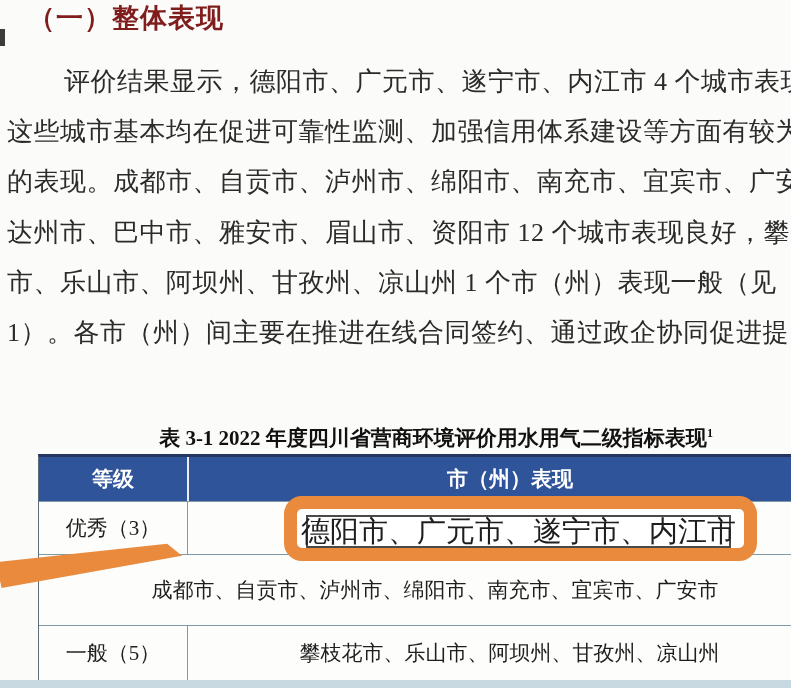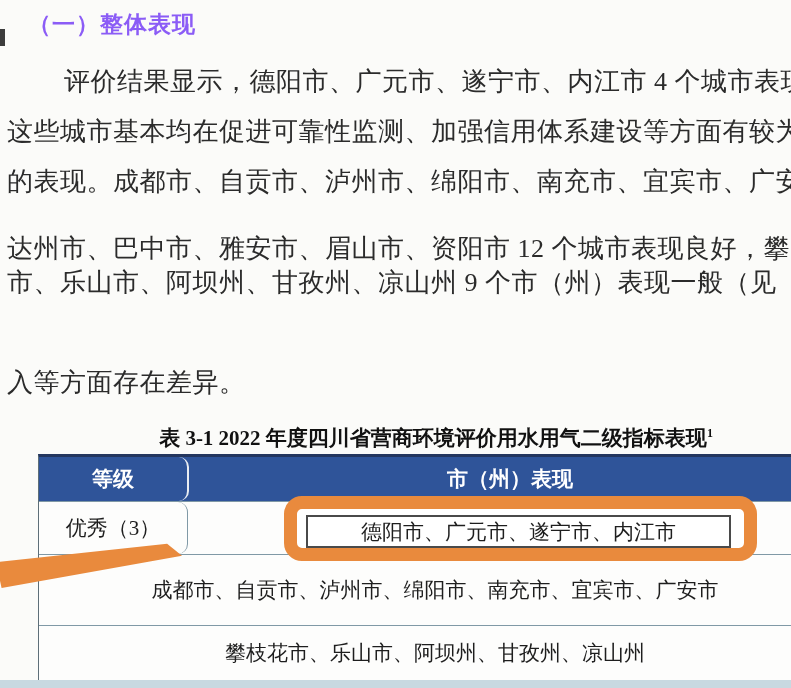--- a/index.html
+++ b/index.html
@@ -5,23 +5,23 @@
   html,body{margin:0;padding:0;}
   body{
     width:791px;height:688px;overflow:hidden;position:relative;
     background:#fbfbf9;
     font-family:"Liberation Serif","DejaVu Serif",serif;
   }
   .page{position:absolute;left:0;top:0;width:830px;height:688px;}
 
   
   .heading{
-    position:absolute;left:28px;top:6px;height:36px;line-height:36px;
+    position:absolute;left:28px;top:0;height:36px;line-height:36px;
     font-family:"Liberation Sans","DejaVu Sans",sans-serif;
-    font-weight:bold;font-size:23px;color:#8b5cf6;letter-spacing:1px;
+    font-weight:bold;font-size:27px;color:#7f1d1d;letter-spacing:1px;
     white-space:nowrap;
   }
 
   
   .pline{
     position:absolute;height:40px;line-height:40px;white-space:nowrap;
     font-size:26px;color:#2b2b2b;letter-spacing:0.5px;
   }
 
   
@@ -38,39 +38,39 @@
     border-left:1.5px solid #5d6e78;
     border-bottom:2px solid #4a5a62;
     background:#fdfdfc;
   }
   .thead{
     display:flex;height:44px;background:#2f5499;color:#fff;
     font-weight:bold;font-size:21px;
   }
   .thead .c1{width:148px;border-right:2px solid #e9edf2;}
   .thead .c2{flex:1;}
-  .cell{display:flex;align-items:center;justify-content:center;border-radius:10px;}
+  .cell{display:flex;align-items:center;justify-content:center;}
   .trow{display:flex;border-top:1.5px solid #8099a6;font-size:21px;color:#1e1e1e;}
   .trow .c1{width:148px;border-right:1.5px solid #8099a6;}
   .trow .c2{flex:1;flex-direction:column;}
   .r1{height:52px;}
   .r2{height:70px;}
   .r3{height:54px;}
   .r2 .c2 div{line-height:33px;white-space:nowrap;}
 
   
   .hl-box{
     position:absolute;left:284px;top:496px;width:473px;height:65px;
     border:13px solid #e98a3d;border-radius:18px;background:#fff;
     box-sizing:border-box;z-index:5;
   }
   .hl-inner{
     position:absolute;left:9px;top:6px;width:421px;height:29px;
     border:2px solid #4a4a4a;display:flex;align-items:center;justify-content:center;
-    font-size:21px;color:#1e1e1e;white-space:nowrap;
+    font-size:29px;color:#1e1e1e;white-space:nowrap;
   }
 
   
   .swoosh{
     position:absolute;left:-4px;top:540px;width:186px;height:48px;z-index:6;
     background:#e98a3d;
     clip-path:polygon(0% 46%, 92% 8%, 100% 33%, 3% 100%);
   }
 
   
@@ -82,41 +82,42 @@
 
 <div class="page">
 
   <div class="edge-mark"></div>
 
   <div class="heading">（一）整体表现</div>
 
   <div class="pline" style="left:64px;top:62px;">评价结果显示，德阳市、广元市、遂宁市、内江市 4 个城市表现优</div>
   <div class="pline" style="left:7px;top:112px;">这些城市基本均在促进可靠性监测、加强信用体系建设等方面有较为</div>
   <div class="pline" style="left:7px;top:162px;">的表现。成都市、自贡市、泸州市、绵阳市、南充市、宜宾市、广安</div>
-  <div class="pline" style="left:7px;top:229px;">达州市、巴中市、雅安市、眉山市、资阳市 12 个城市表现良好，攀</div>
-  <div class="pline" style="left:7px;top:263px;">市、乐山市、阿坝州、甘孜州、凉山州 9 个市（州）表现一般（见</div>
-  <div class="pline" style="left:7px;top:363px;">入等方面存在差异。</div>
+  <div class="pline" style="left:7px;top:213px;">达州市、巴中市、雅安市、眉山市、资阳市 12 个城市表现良好，攀</div>
+  <div class="pline" style="left:7px;top:263px;">市、乐山市、阿坝州、甘孜州、凉山州 1 个市（州）表现一般（见</div>
+  <div class="pline" style="left:7px;top:313px;">1）。各市（州）间主要在推进在线合同签约、通过政企协同促进提</div>
 
   <div class="tbl-title"><span>表 3-1  2022 年度四川省营商环境评价用水用气二级指标表现</span><sup>1</sup></div>
 
   <div class="tbl">
     <div class="thead">
       <div class="cell c1">等级</div>
       <div class="cell c2">市（州）表现</div>
     </div>
     <div class="trow r1">
       <div class="cell c1">优秀（3）</div>
       <div class="cell c2"></div>
     </div>
     <div class="trow r2">
       <div class="cell c2">
         <div>成都市、自贡市、泸州市、绵阳市、南充市、宜宾市、广安市</div>
       </div>
     </div>
     <div class="trow r3">
+      <div class="cell c1">一般（5）</div>
       <div class="cell c2">攀枝花市、乐山市、阿坝州、甘孜州、凉山州</div>
     </div>
   </div>
 
   <div class="hl-box">
     <div class="hl-inner">德阳市、广元市、遂宁市、内江市</div>
   </div>
 
   <div class="swoosh"></div>
 

